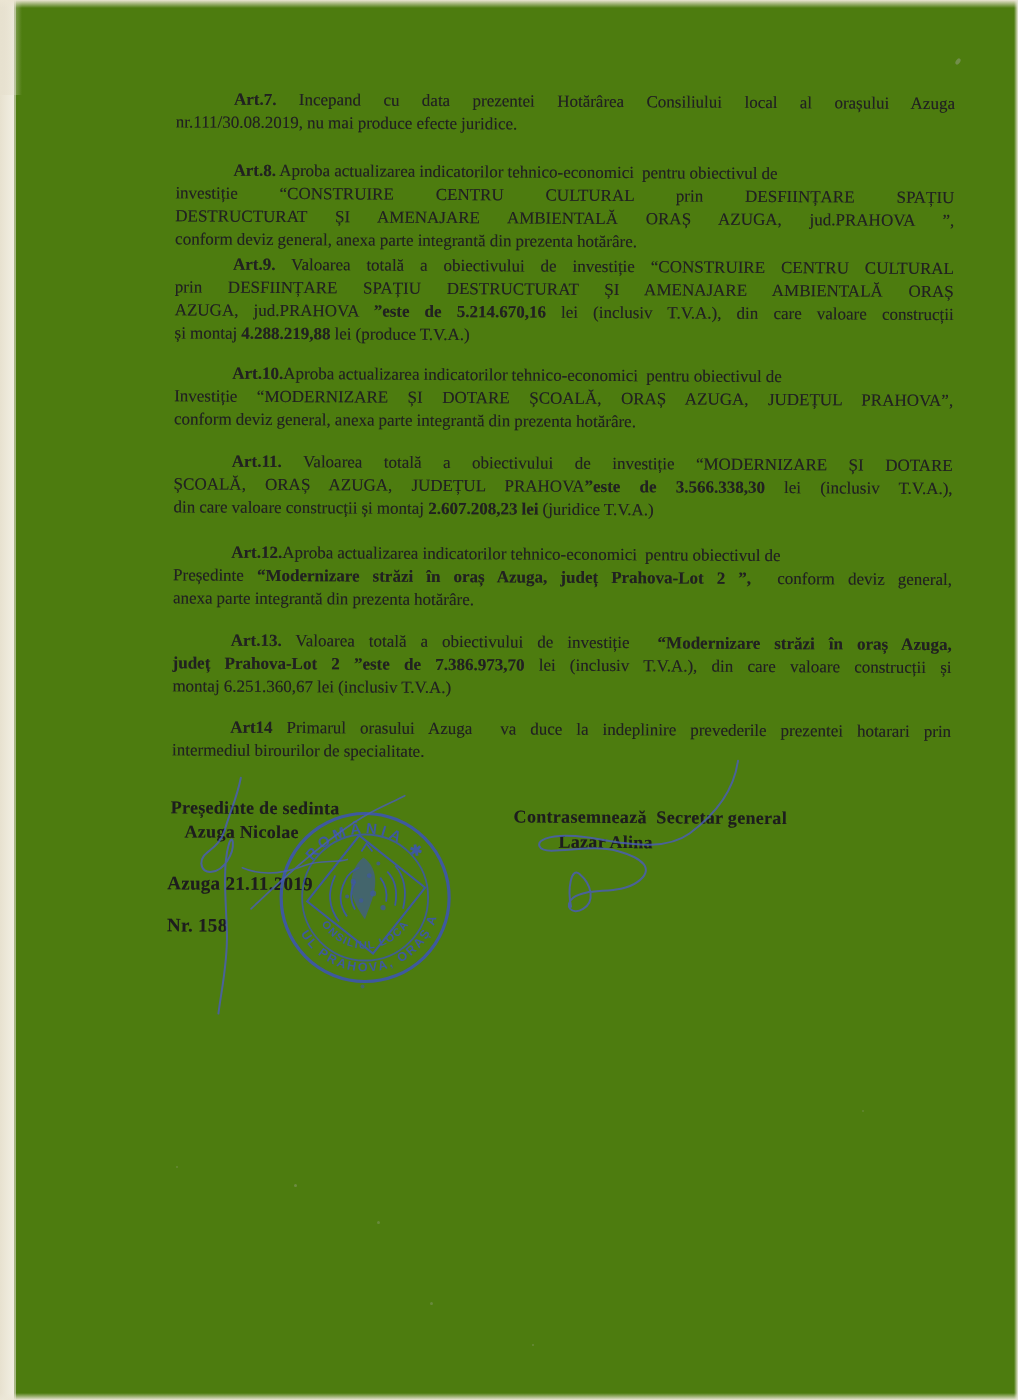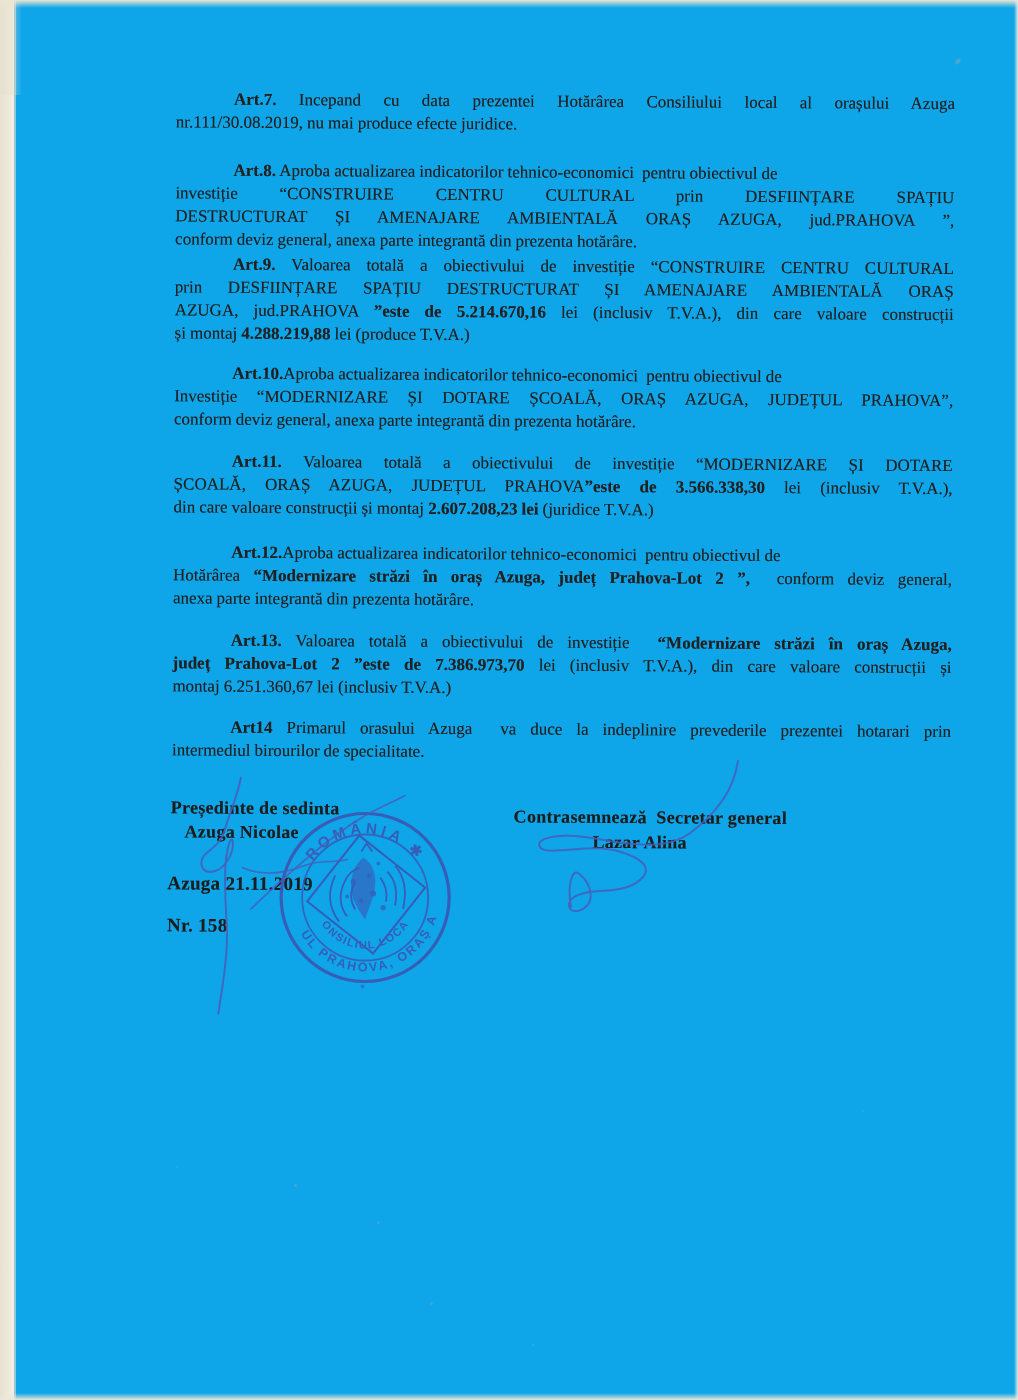--- a/index.html
+++ b/index.html
@@ -1,18 +1,18 @@
 <!DOCTYPE html>
 <html><head>
 <meta charset="utf-8">
 <style>
   html,body{margin:0;padding:0;background:#f6f4ee;}
   .page{
     position:relative; width:1018px; height:1400px;
-    background:#0ea5e9; overflow:hidden;
+    background:#4d7c0f; overflow:hidden;
     font-family:"Liberation Serif", serif;
     color:#222;
   }
   
   .edge-left{position:absolute;left:0;top:0;width:14px;height:1400px;
     background:linear-gradient(to right,#e7e1cf,#f2efe3);}
   .edge-left-line{position:absolute;left:14px;top:0;width:2px;height:1400px;
     background:#dcd8c9;opacity:.65;}
   .edge-top{position:absolute;left:0;top:0;width:1018px;height:8px;
     background:linear-gradient(to bottom,#ebe5d3,rgba(235,229,211,0));}
@@ -44,21 +44,21 @@
   .line.just{text-align:justify;text-align-last:justify;}
   .para .line:first-child{text-indent:58px;}
   .run-b{font-weight:700;}
 
   
   .sig{position:absolute;font-weight:700;font-size:18px;color:#1d1d1d;
     text-shadow:0 0 .6px rgba(40,40,40,.5);letter-spacing:.3px;}
   .sig-pres-role{left:175px;top:797px;}
   .sig-pres-name{left:189px;top:821px;}
   .sig-sec-role{left:518px;top:804px;}
-  .sig-sec-name{left:597px;top:829px;}
+  .sig-sec-name{left:563px;top:829px;}
   .sig-date{left:172px;top:872px;font-size:19px;}
   .sig-nr{left:172px;top:914px;font-size:19px;}
 
   .ink{position:absolute;left:0;top:0;pointer-events:none;}
   .stamp-text{font-family:"Liberation Sans",sans-serif;font-weight:700;fill:#3c55b2;}
 </style>
 </head>
 <body>
 
 <div class="page">
@@ -103,21 +103,21 @@
           <div class="line just"><span class="run-n">Investiție “MODERNIZARE ȘI DOTARE ȘCOALĂ, ORAȘ AZUGA, JUDEȚUL PRAHOVA”,</span></div>
           <div class="line"><span class="run-n">conform deviz general, anexa parte integrantă din prezenta hotărâre.</span></div>
         </div>
         <div class="para p-art11">
           <div class="line just"><span class="run-b">Art.11.</span><span class="run-n"> Valoarea totală a obiectivului de investiție “MODERNIZARE ȘI DOTARE</span></div>
           <div class="line just"><span class="run-n">ȘCOALĂ, ORAȘ AZUGA, JUDEȚUL PRAHOVA</span><span class="run-b">”este de 3.566.338,30</span><span class="run-n"> lei (inclusiv T.V.A.),</span></div>
           <div class="line"><span class="run-n">din care valoare construcții și montaj </span><span class="run-b">2.607.208,23 lei</span><span class="run-n"> (juridice T.V.A.)</span></div>
         </div>
         <div class="para p-art12">
           <div class="line"><span class="run-b">Art.12.</span><span class="run-n">Aproba actualizarea indicatorilor tehnico-economici&nbsp; pentru obiectivul de</span></div>
-          <div class="line just"><span class="run-n">Hotărârea </span><span class="run-b">“Modernizare străzi în oraș Azuga, județ Prahova-Lot 2 ”,</span><span class="run-n">&nbsp; conform deviz general,</span></div>
+          <div class="line just"><span class="run-n">Președinte </span><span class="run-b">“Modernizare străzi în oraș Azuga, județ Prahova-Lot 2 ”,</span><span class="run-n">&nbsp; conform deviz general,</span></div>
           <div class="line"><span class="run-n">anexa parte integrantă din prezenta hotărâre.</span></div>
         </div>
         <div class="para p-art13">
           <div class="line just"><span class="run-b">Art.13.</span><span class="run-n"> Valoarea totală a obiectivului de investiție&nbsp; </span><span class="run-b">“Modernizare străzi în oraș Azuga,</span></div>
           <div class="line just"><span class="run-b">județ Prahova-Lot 2 ”este de 7.386.973,70</span><span class="run-n"> lei (inclusiv T.V.A.), din care valoare construcții și</span></div>
           <div class="line"><span class="run-n">montaj 6.251.360,67 lei (inclusiv T.V.A.)</span></div>
         </div>
         <div class="para p-art14">
           <div class="line just"><span class="run-b">Art14</span><span class="run-n"> Primarul orasului Azuga&nbsp; va duce la indeplinire prevederile prezentei hotarari prin</span></div>
           <div class="line"><span class="run-n">intermediul birourilor de specialitate.</span></div>

